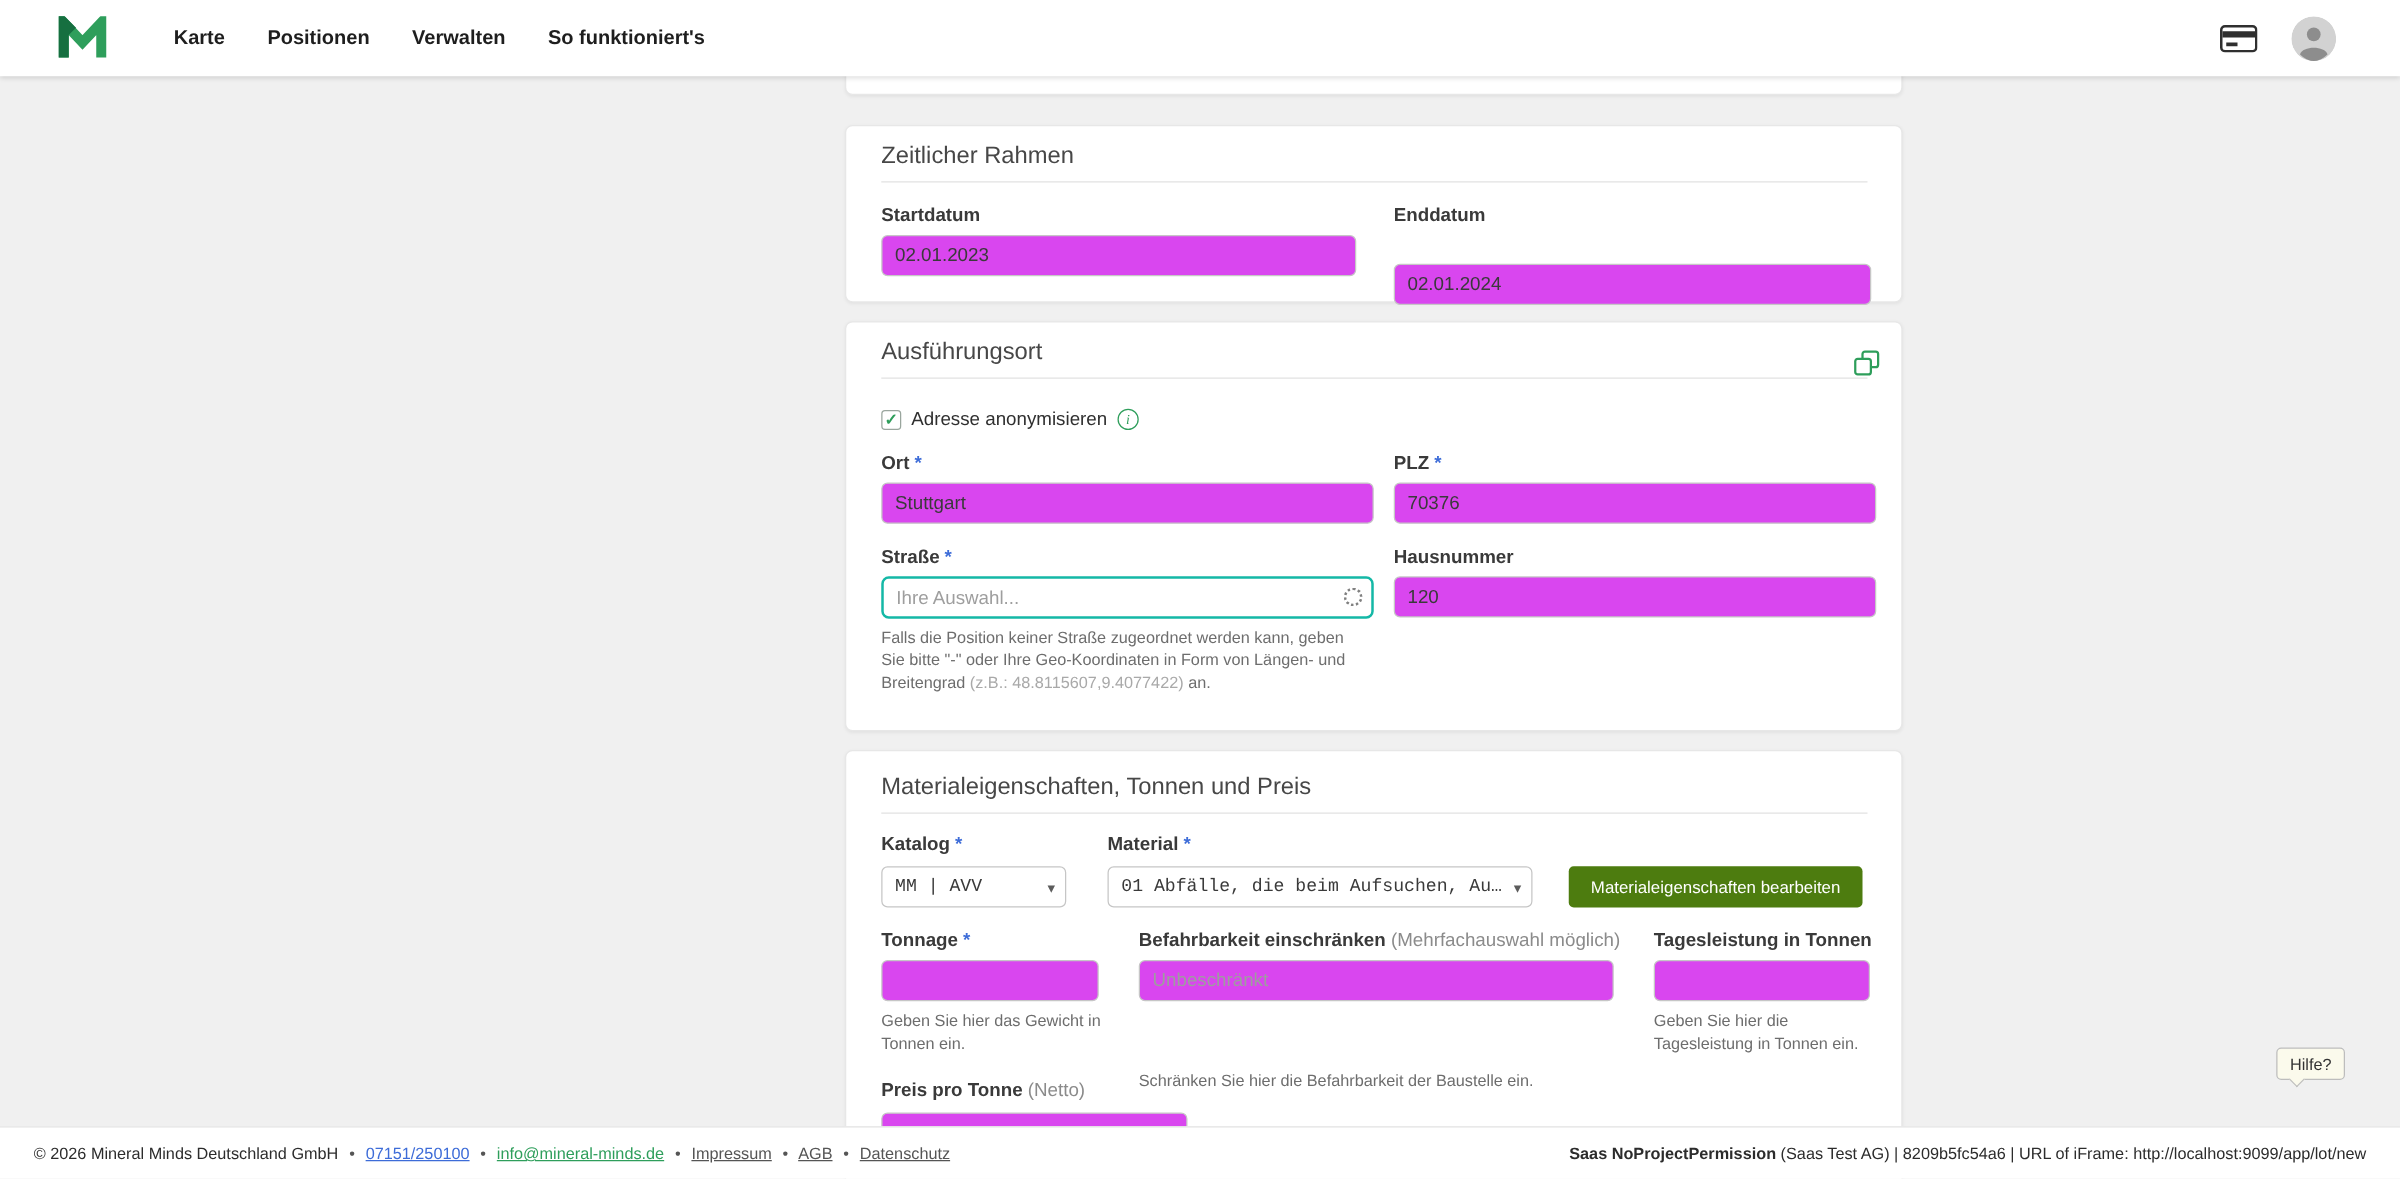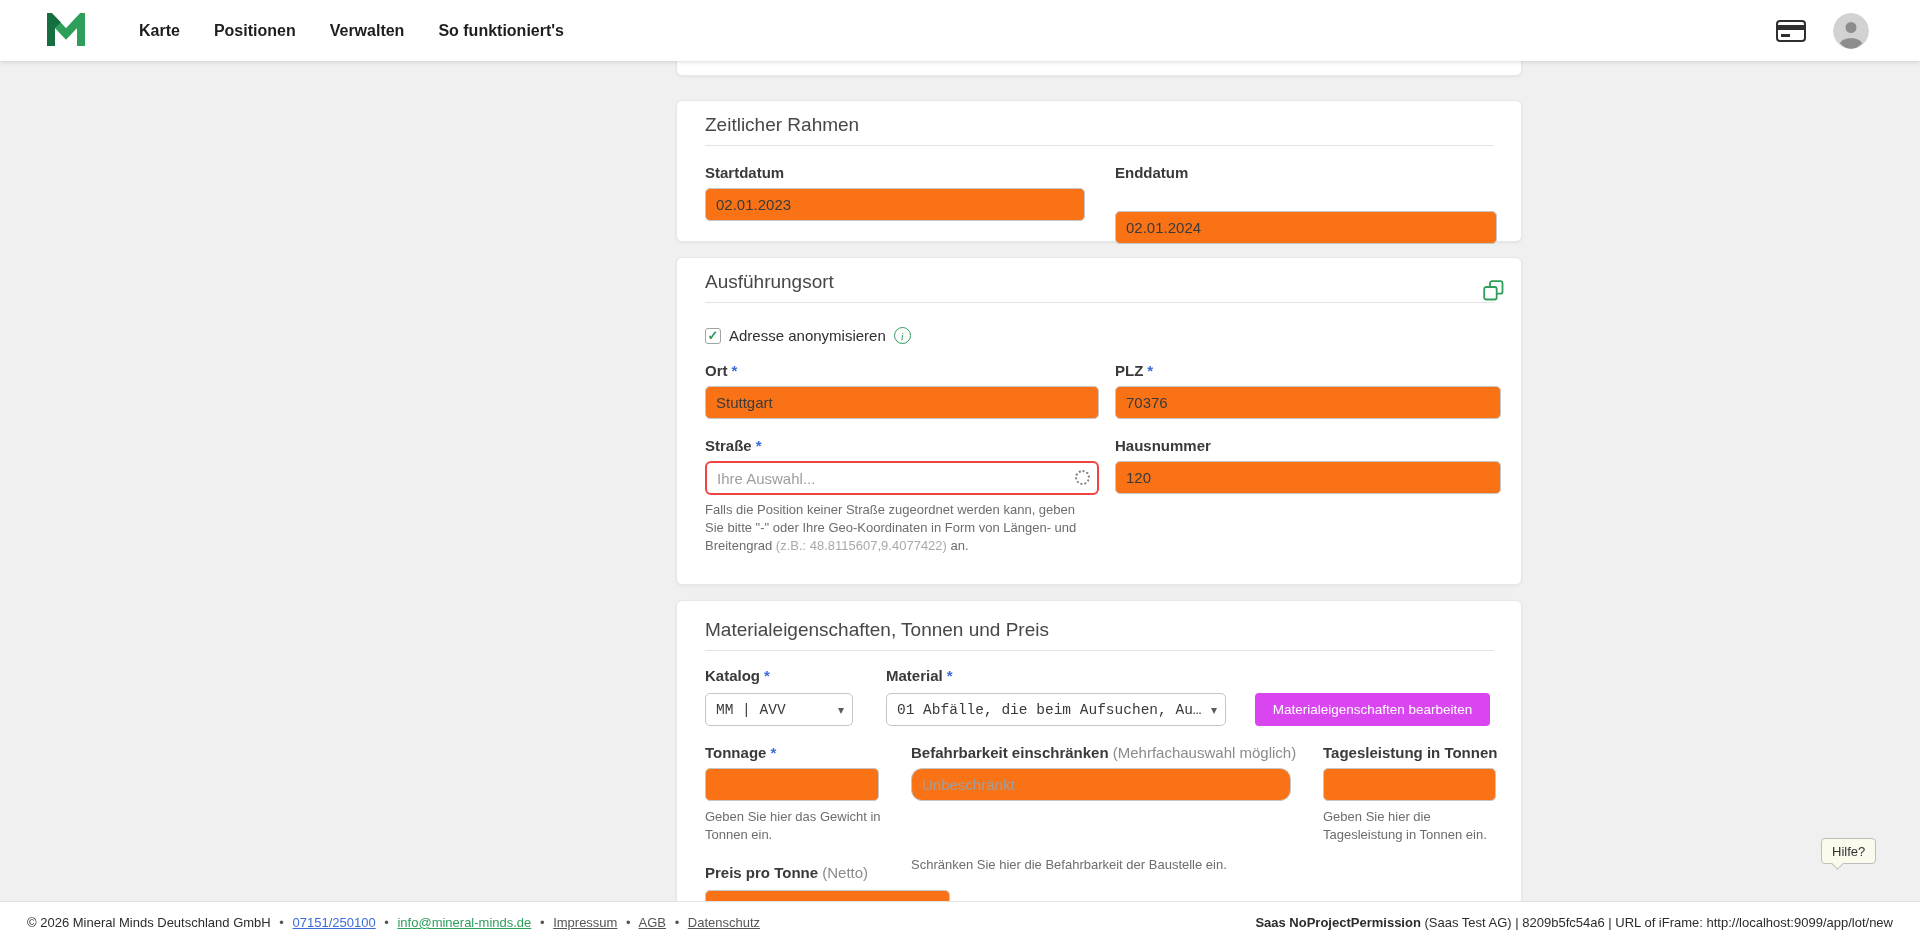--- a/index.html
+++ b/index.html
@@ -32,21 +32,21 @@
   }
   .card-title { position:absolute; left:28px; top:13px; font-size:19px; font-weight:400; color:#474747; }
   .divider { position:absolute; left:28px; right:27px; border-top:1px solid #e2e2e2; }
 
   .fl { position:absolute; font-size:15px; font-weight:600; color:#3a3a3a; white-space:nowrap; }
   .fl .hint { font-weight:400; color:#8b8b8b; }
   .req { color:#3d6cd8; margin-left:4px; }
 
   .inp {
     position:absolute; height:33px; border:1px solid #c6c6c6; border-radius:5px;
-    background:#f97316; font-size:15px; color:#3a3a3a; padding:0 10px;
+    background:#d946ef; font-size:15px; color:#3a3a3a; padding:0 10px;
     font-family:"Liberation Sans", sans-serif;
   }
   .inp::placeholder { color:#9e9e9e; }
 
   .select {
     position:absolute; height:33px; border:1px solid #c6c6c6; border-radius:5px;
     background:#fff; display:flex; align-items:center; justify-content:space-between;
     padding:0 8px 0 10px; font-size:14.5px; color:#3a3a3a; cursor:pointer;
   }
   .select .txt { white-space:nowrap; overflow:hidden; text-overflow:ellipsis;font-family:Liberation Mono, monospace; }
@@ -66,35 +66,35 @@
   .info-icon {
     width:17px; height:17px; border:1.5px solid #2e9e5b; border-radius:50%;
     color:#2e9e5b; display:flex; align-items:center; justify-content:center;
     font-size:11px; font-style:italic; font-family:"Liberation Serif", serif; cursor:pointer;
   }
   .copy-icon { position:absolute; top:22px; left:806px; cursor:pointer; }
 
   
   .strasse-wrap { position:absolute; left:28px; top:203px; width:394px; height:34px; }
   .strasse-input {
-    width:100%; height:100%; border:2px solid #ef4444; border-radius:6px;
+    width:100%; height:100%; border:2px solid #14b8a6; border-radius:6px;
     padding:0 32px 0 10px; font-size:15px; color:#3a3a3a;
     font-family:"Liberation Sans", sans-serif; outline:none;
   }
   .strasse-input::placeholder { color:#9e9e9e; }
   .spinner {
     position:absolute; right:9px; top:9px; width:15px; height:15px;
     border:2px dotted #808080; border-radius:50%;
     animation:spin 1.4s linear infinite;
   }
   @keyframes spin { to { transform:rotate(360deg); } }
 
   .btn-primary {
     position:absolute; height:33px; width:235px; border:none; border-radius:4px;
-    background:#d946ef; color:#fff; font-size:13.5px; cursor:pointer;
+    background:#4d7c0f; color:#fff; font-size:13.5px; cursor:pointer;
     font-family:"Liberation Sans", sans-serif; display:flex; align-items:center; justify-content:center;
   }
 
   
   .help {
     position:absolute; left:1821px; top:838px; height:26px; padding:0 10px;
     background:#fbfaec; border:1px solid #bdbdbd; border-radius:4px;
     display:flex; align-items:center; font-size:13px; color:#333;
     z-index:40; cursor:pointer;
   }
@@ -245,21 +245,21 @@
   </label>
   <input class="inp" style="left: 28px; top: 167px; width: 174px;">
   <div class="helper" style="left:28px;top:207px;width:185px;">
     <span>Geben Sie hier das Gewicht in Tonnen ein.</span>
   </div>
 
   <label class="fl" style="left:234px;top:143px;">
     <span>Befahrbarkeit einschränken</span>
     <span class="hint">(Mehrfachauswahl möglich)</span>
   </label>
-  <input class="inp" style="left: 234px; top: 167px; width: 380px; border-radius: 11px;" placeholder="Unbeschränkt">
+  <input class="inp" style="left: 234px; top: 167px; width: 380px;" placeholder="Unbeschränkt">
   <div class="helper" style="left:234px;top:207px;width:380px;margin-top:48px;">
     <span>Schränken Sie hier die Befahrbarkeit der Baustelle ein.</span>
   </div>
 
   <label class="fl" style="left:646px;top:143px;">
     <span>Tagesleistung in Tonnen</span>
   </label>
   <input class="inp" style="left: 646px; top: 167px; width: 173px;">
   <div class="helper" style="left:646px;top:207px;width:185px;">
     <span>Geben Sie hier die Tagesleistung in Tonnen ein.</span>

